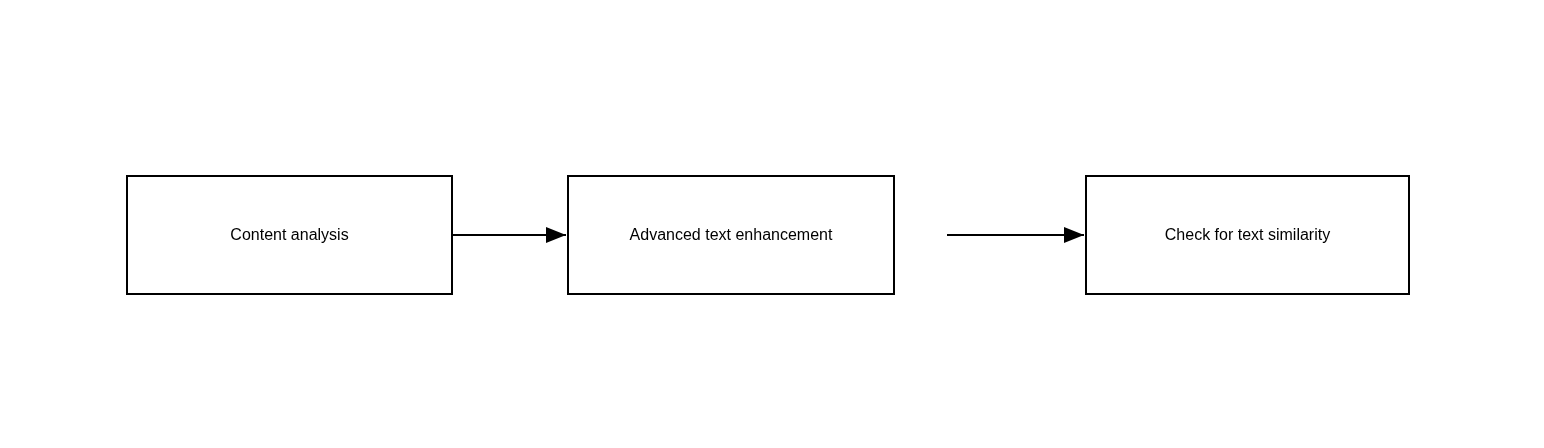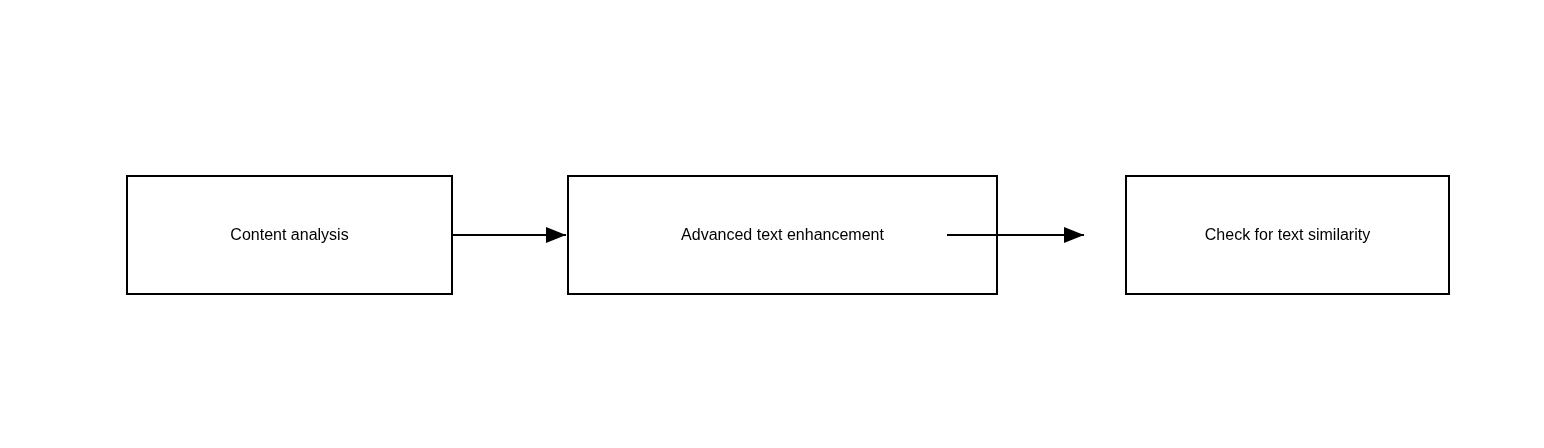--- a/index.html
+++ b/index.html
@@ -29,22 +29,22 @@
     display: flex;
     align-items: center;
     justify-content: center;
     text-align: center;
     font-size: 16px;
     line-height: 1.2;
     color: #000000;
     padding: 0 8px;
   }
   #node-1 { left: 126px; top: 175px; width: 327px; height: 120px; }
-  #node-2 { left: 567px; top: 175px; width: 431px; height: 120px; }
-  #node-3 { left: 1085px; top: 175px; width: 325px; height: 120px; margin-left: 40px; }
+  #node-2 { left: 567px; top: 175px; width: 328px; height: 120px; }
+  #node-3 { left: 1085px; top: 175px; width: 325px; height: 120px; }
   .edges {
     position: absolute;
     left: 0;
     top: 0;
     pointer-events: none;
   }
   .edges line {
     pointer-events: stroke;
   }
 </style>

